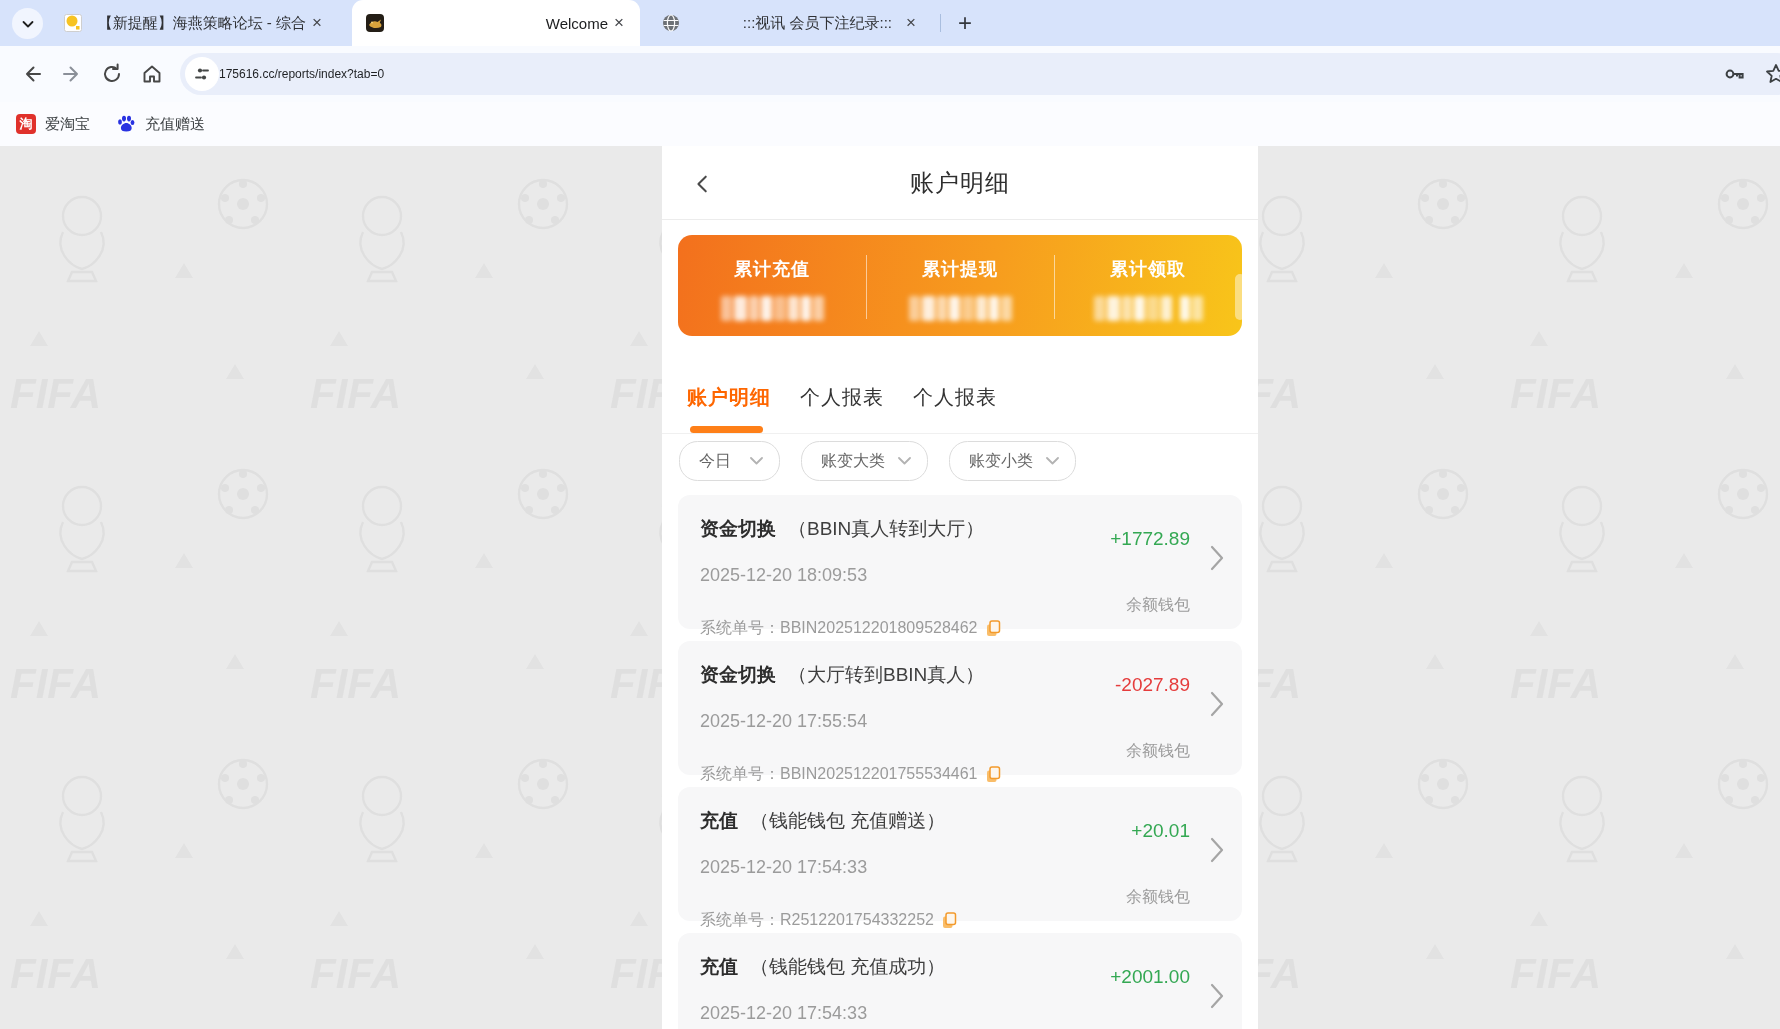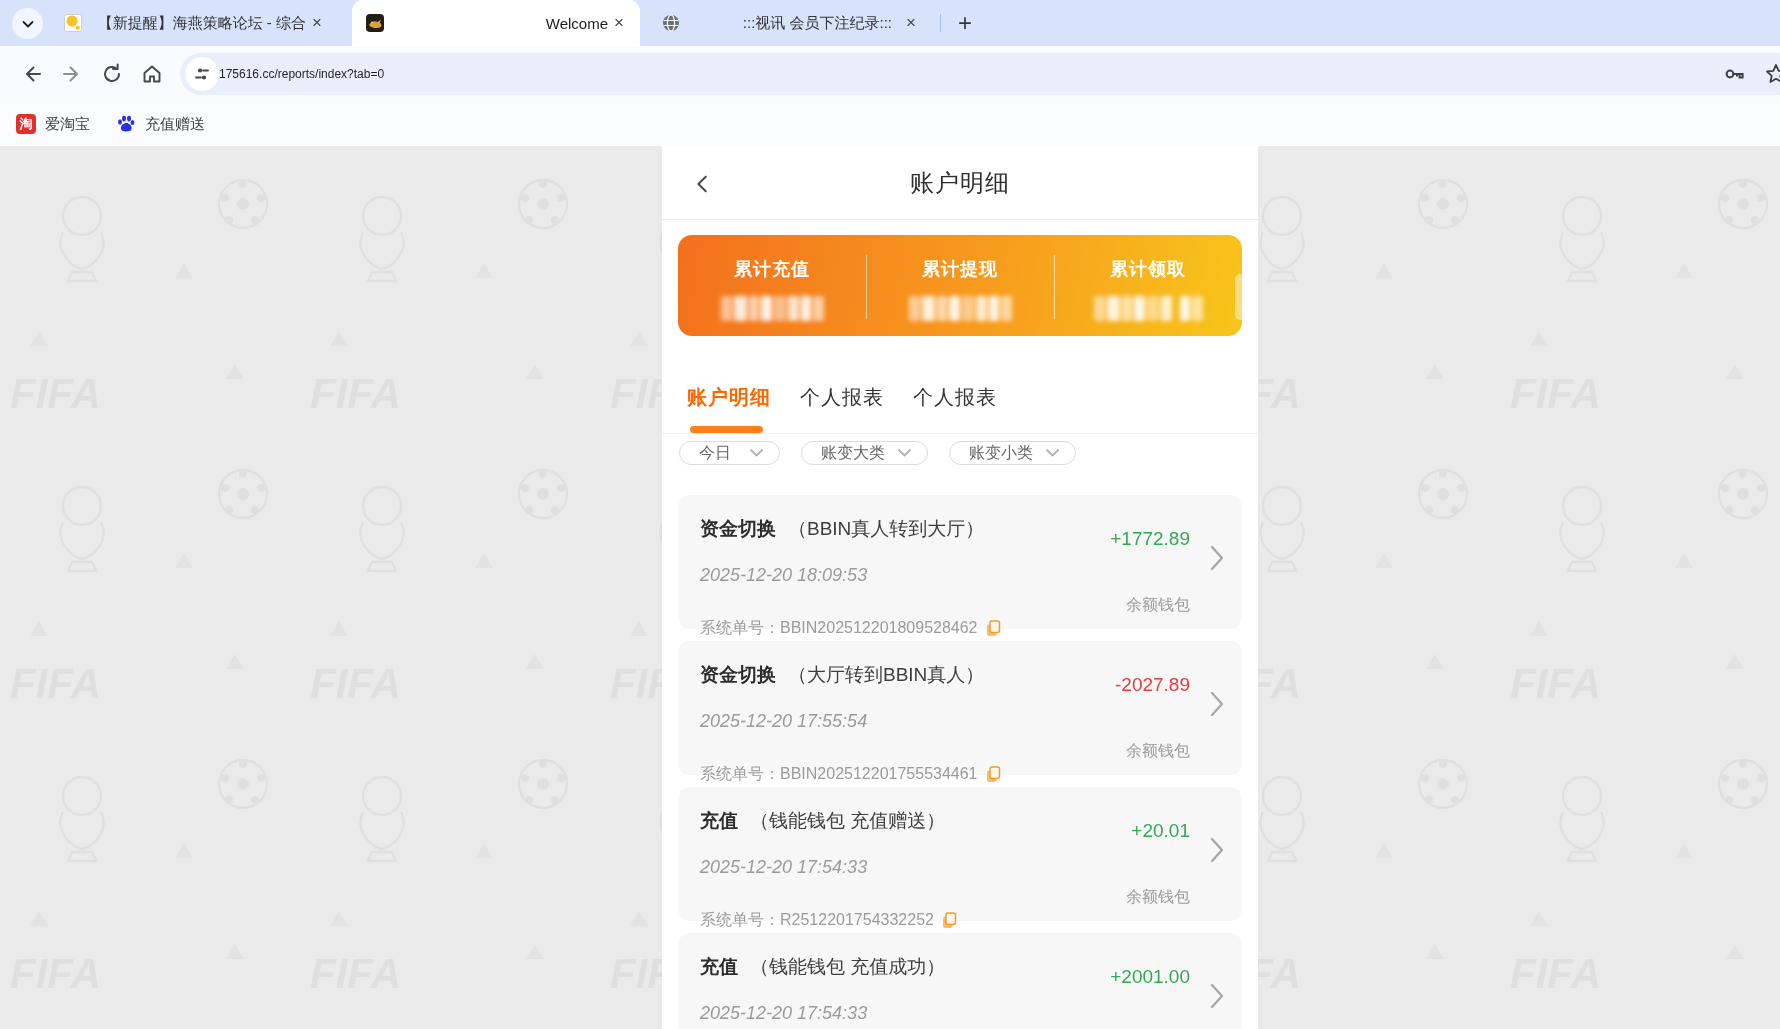--- a/index.html
+++ b/index.html
@@ -68,32 +68,32 @@
     background:rgba(255,255,255,.45); }
 
   .app-tabs { display:flex; gap:29px; padding-left:25px; margin-top:38px; height:60px;
     border-bottom:1px solid #f0f0f0; }
   .app-tab { font-size:20px; color:#333; padding-top:10px; position:relative; letter-spacing:1px; }
   .app-tab.active { color:#fe6600; font-weight:bold; }
   .app-tab.active::after { content:""; position:absolute; left:3px; right:8px; bottom:0; height:7px;
     border-radius:3.5px; background:#fe7f18; }
 
   .filter-row { display:flex; gap:21px; padding:7px 0 0 17px; height:50px; }
-  .pill { height:24px; border:1px solid #dcdcdc; border-radius:18.5px; background:#fff;
+  .pill { height:40px; border:1px solid #dcdcdc; border-radius:18.5px; background:#fff;
     display:flex; align-items:center; font-size:16px; color:#666; padding:0 16px 0 19px; }
   .pill.first { width:101px; justify-content:space-between; }
   .pill .chev { margin-left:13px; display:flex; }
   .pill.first .chev { margin-left:0; }
 
   .txn-list { padding:11px 16px 0; display:flex; flex-direction:column; gap:12px; }
   .txn { position:relative; height:134px; border-radius:12px; background:#f7f7f8; padding:22px 22px 0; }
   .txn-title { font-size:19px; color:#333; line-height:24px; }
   .txn-name { font-weight:bold; color:#2d2d2d; }
   .txn-detail { margin-left:12px; color:#3e3e3e; }
-  .txn-time { margin-top:22px; font-size:18px; color:#9b9b9b; line-height:24px;font-style:italic; }
+  .txn-time { margin-top:22px; font-size:18px; color:#9b9b9b; line-height:24px; }
   .txn-order { margin-top:30px; font-size:16px; color:#9b9b9b; display:flex; align-items:center; line-height:22px; }
   .copy-ic { margin-left:8px; display:flex; }
   .txn-amount { position:absolute; right:52px; top:33px; font-size:19px; color:#34a853; }
   .txn-amount.neg { color:#e53c3c; }
   .txn-wallet { position:absolute; right:52px; top:100px; font-size:16px; color:#9b9b9b; }
   .txn-chevron { position:absolute; right:18px; top:50px; }
 </style>
 </head>
 <body>
 

